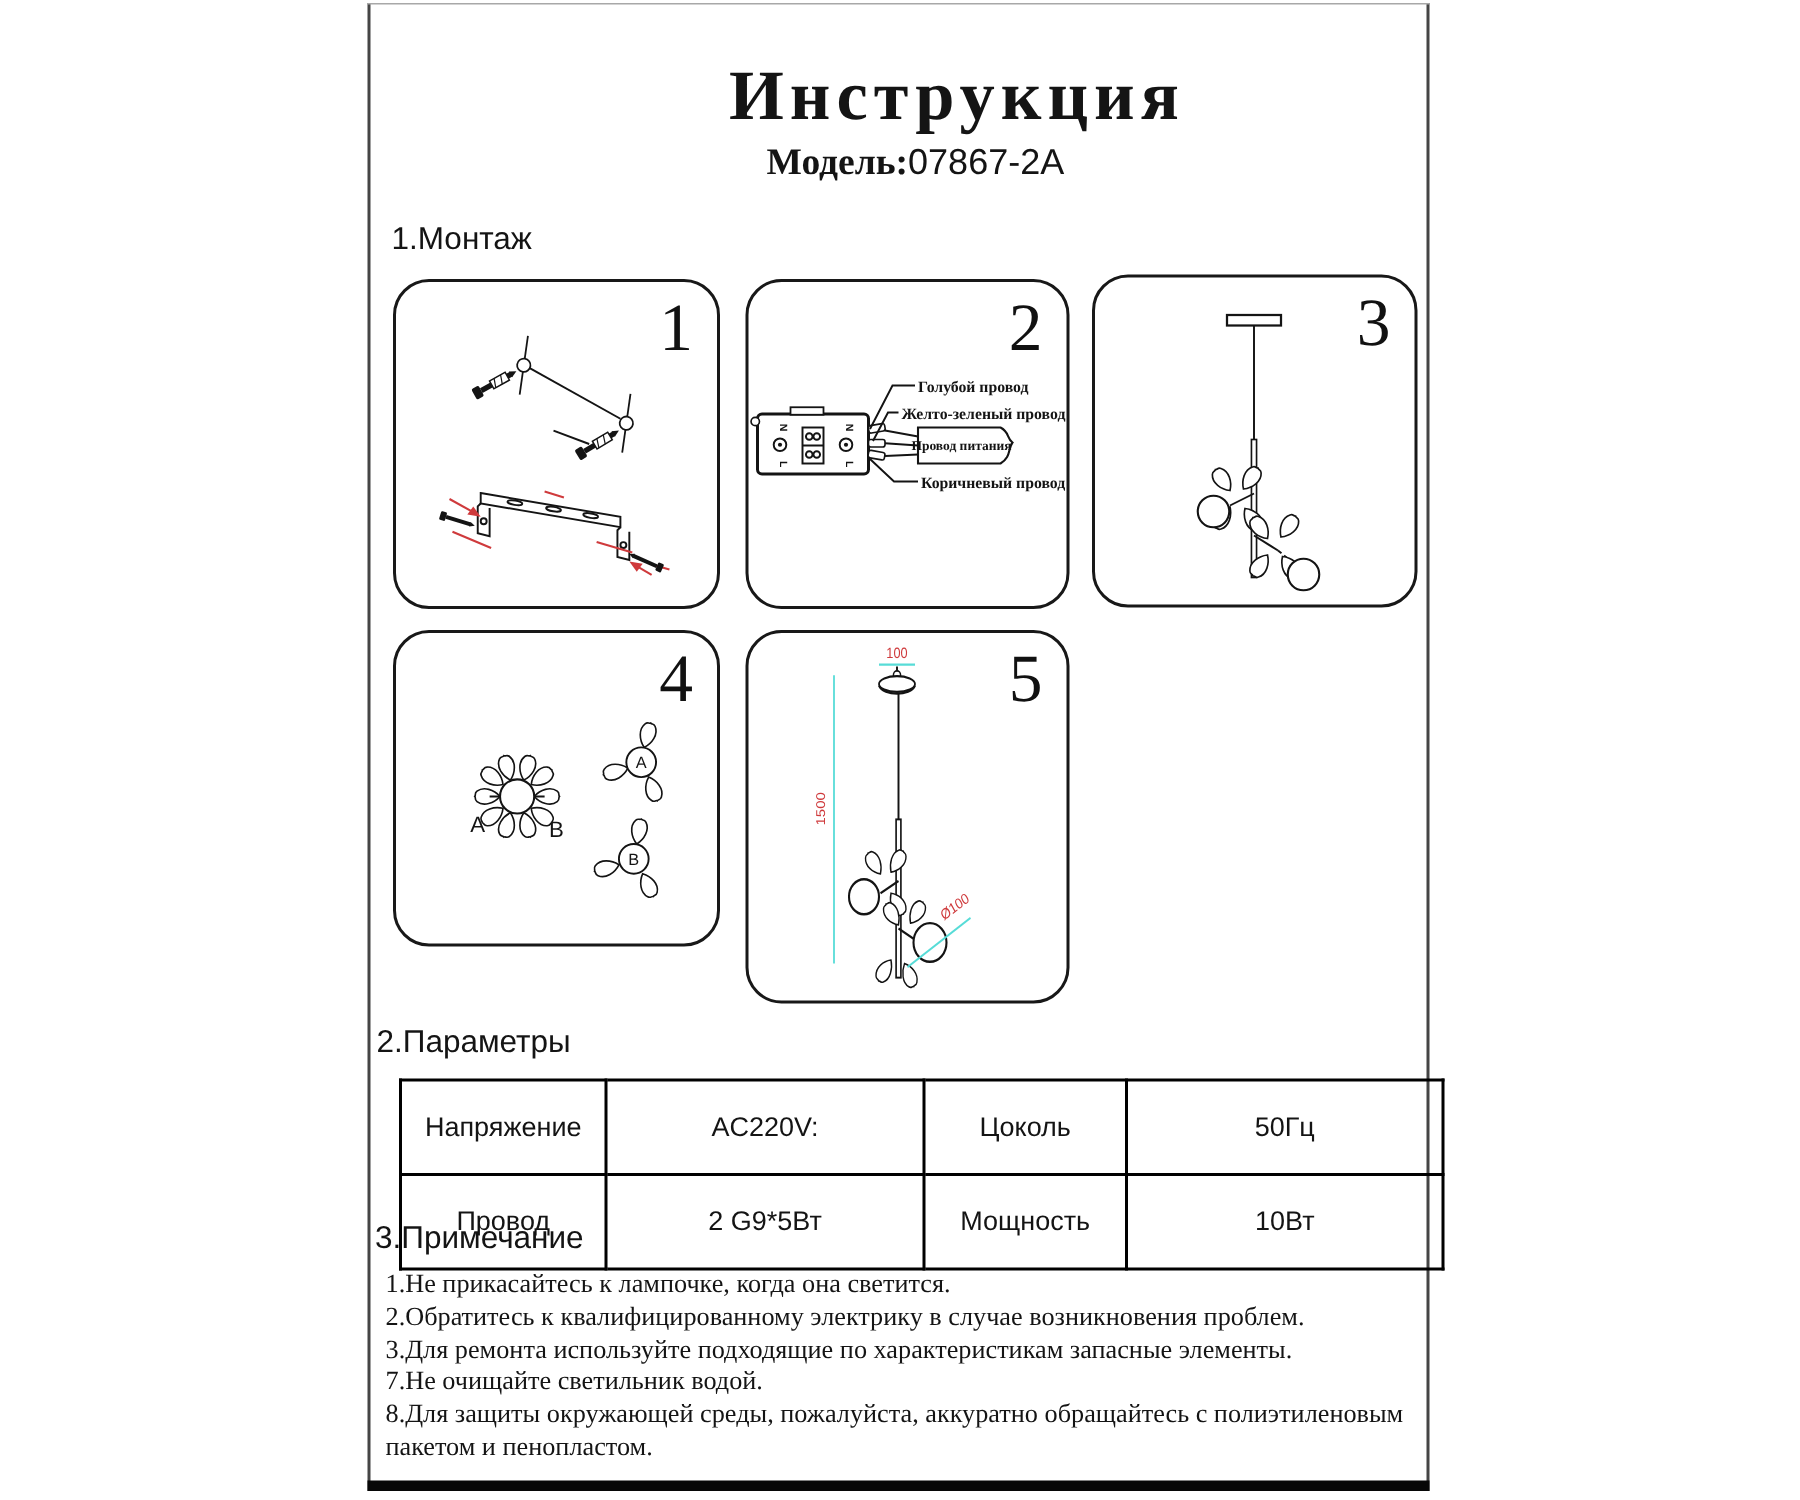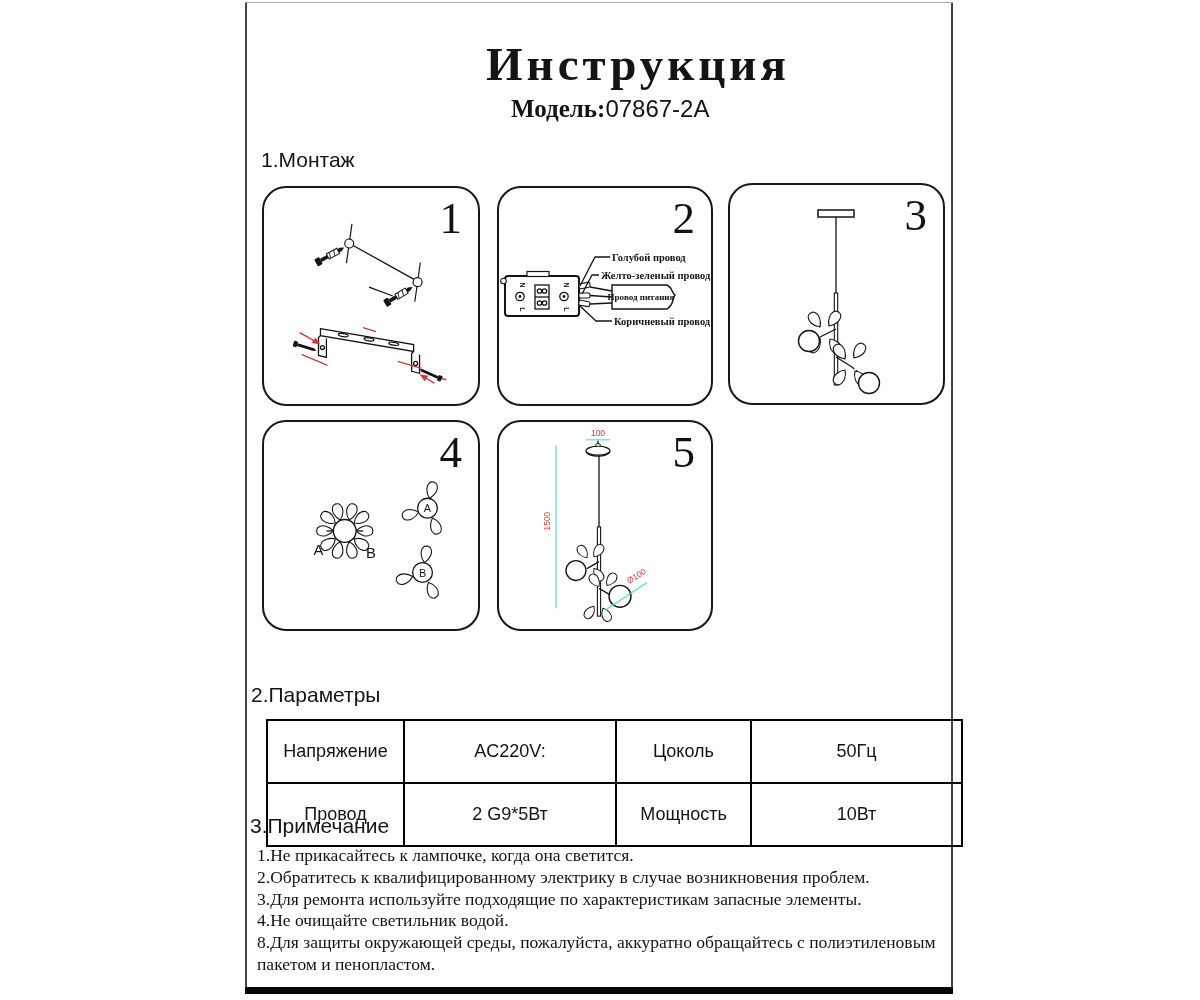--- a/index.html
+++ b/index.html
@@ -223,21 +223,21 @@
       <use href="#petal" transform="translate(162,142) rotate(10)"></use>
       <use href="#petal" transform="translate(150,156) rotate(-105)"></use>
       <use href="#petal" transform="translate(166,162) rotate(155)"></use>
       <circle class="wfill" cx="160" cy="152" r="10" stroke-width="1.3"></circle>
       <text class="svgsans" font-size="11" text-anchor="middle" x="160" y="156">B</text>
     </g>
   </svg>
   <div class="panel-num">4</div>
 </div>
 
-<div class="panel" style="left:497px;top:420px;width:216px;height:211px;">
+<div class="panel" style="left:497px;top:420px;width:216px;height:249px;">
   <svg viewBox="0 0 212 209" preserveAspectRatio="none">
 
     <text class="redtext" text-anchor="middle" x="99" y="14">100</text>
     <line class="cyan" x1="87" y1="18" x2="111" y2="18"></line>
 
     <line class="cyan" x1="57" y1="24" x2="57" y2="188"></line>
     <text class="redtext" text-anchor="middle" transform="translate(51,100) rotate(-90)">1500</text>
 
     <line class="ink" x1="99" y1="19" x2="99" y2="25"></line>
     <circle class="wfill" cx="99" cy="24" r="2.4" stroke-width="1"></circle>
@@ -288,15 +288,15 @@
     </tr>
   </tbody>
 </table>
 
 <div class="abs section-h" style="left:250px;top:814px;">3.Примечание</div>
 
 <div class="abs notes-wrap">
   <div class="note-line">1.Не прикасайтесь к лампочке, когда она светится.</div>
   <div class="note-line">2.Обратитесь к квалифицированному электрику в случае возникновения проблем.</div>
   <div class="note-line">3.Для ремонта используйте подходящие по характеристикам запасные элементы.</div>
-  <div class="note-line">4.Не очищайте светильник водой.</div>
+  <div class="note-line">7.Не очищайте светильник водой.</div>
   <div class="note-line">8.Для защиты окружающей среды, пожалуйста, аккуратно обращайтесь с полиэтиленовым пакетом и пенопластом.</div>
 </div>
 
 </body></html>

